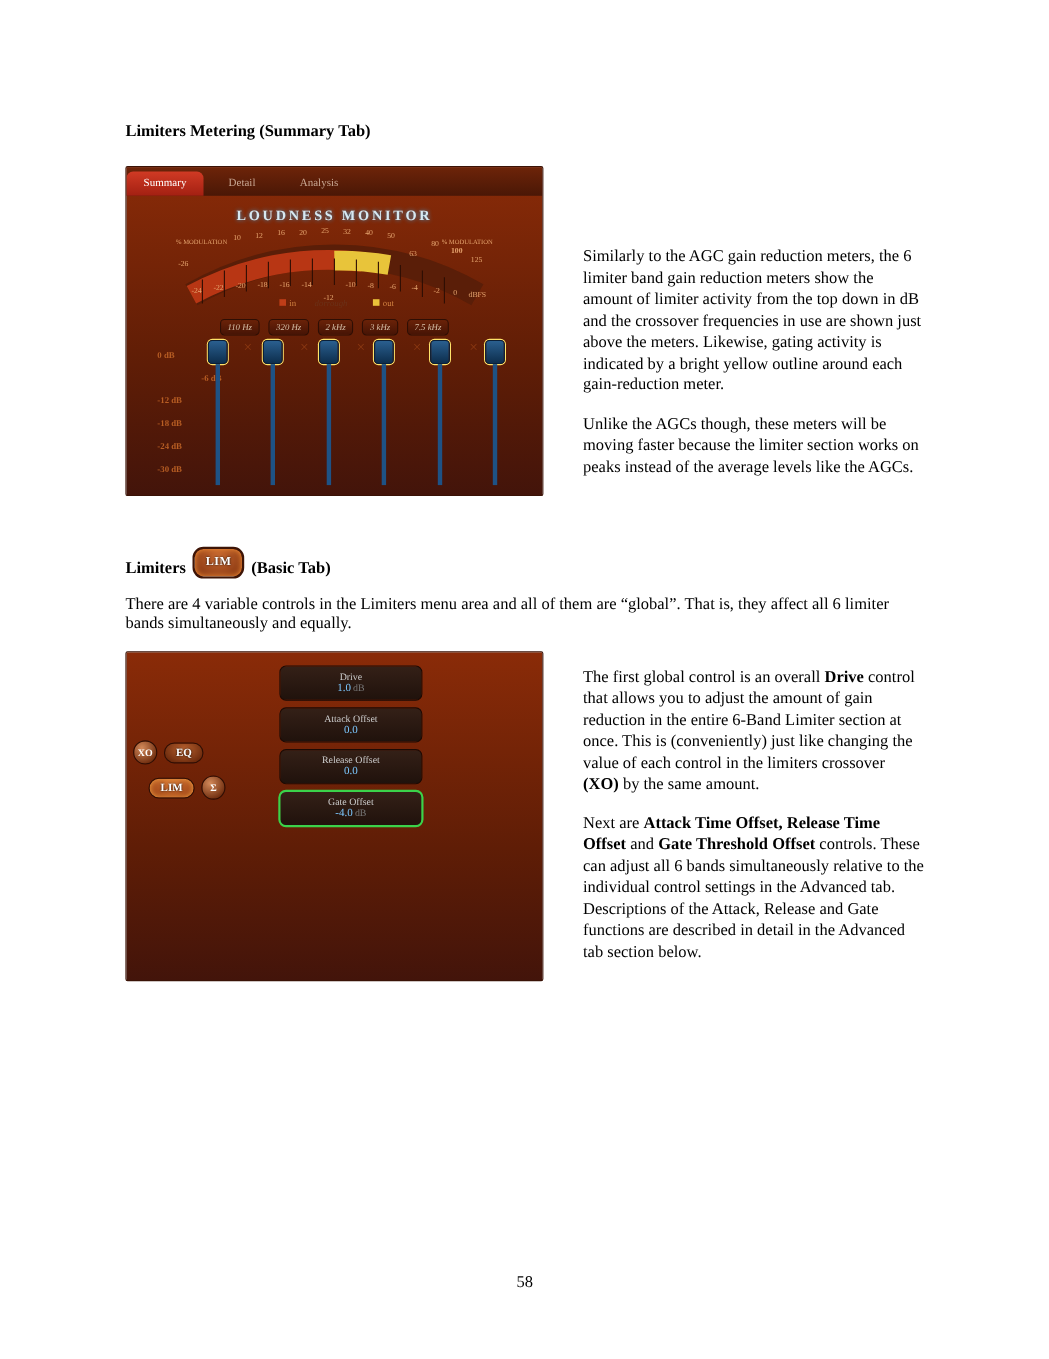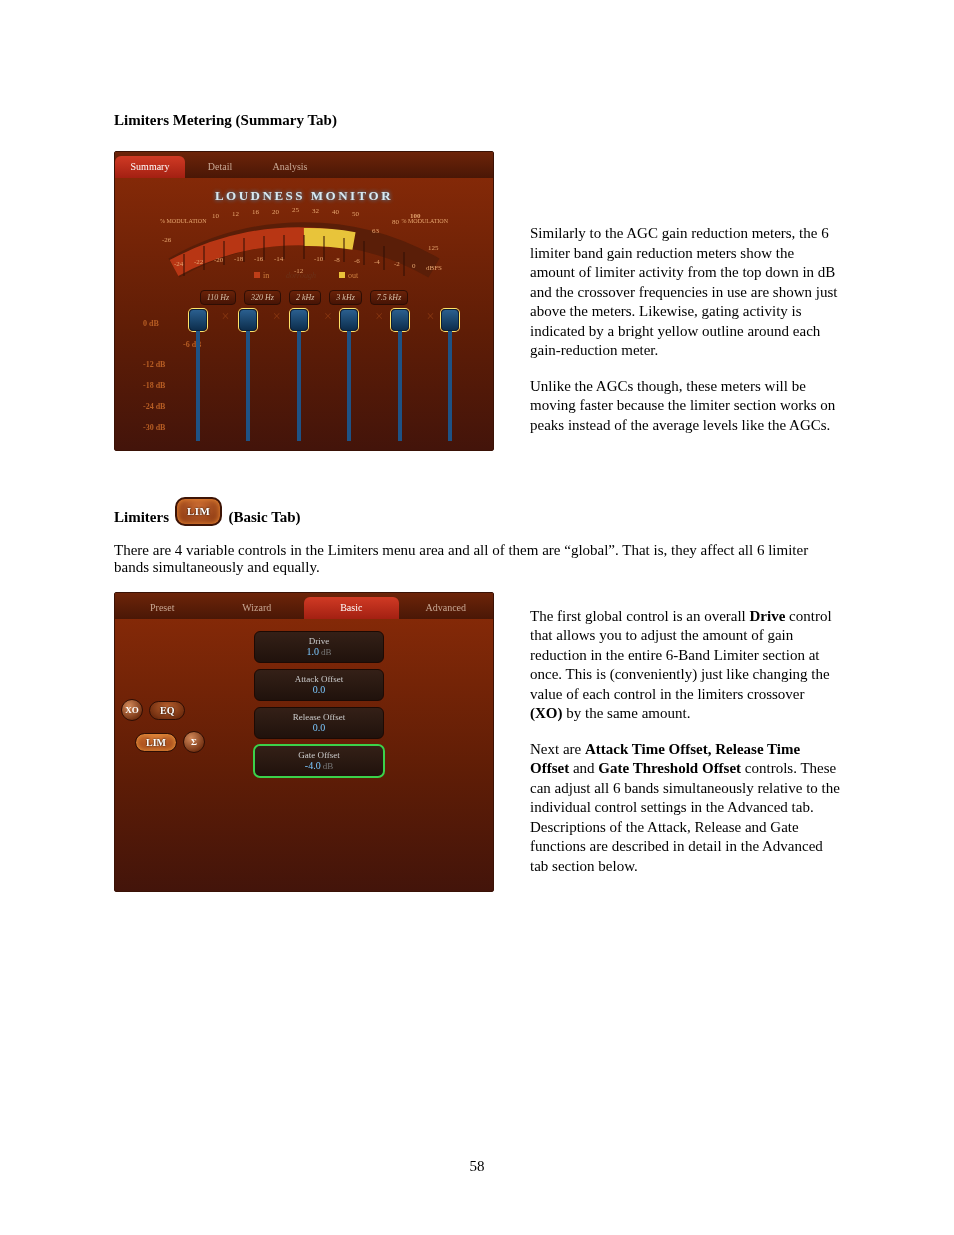--- a/index.html
+++ b/index.html
@@ -261,22 +261,22 @@
             <span class="scale-lbl" style="left:58px; top:6px;">10</span>
             <span class="scale-lbl" style="left:78px; top:4px;">12</span>
             <span class="scale-lbl" style="left:98px; top:2px;">16</span>
             <span class="scale-lbl" style="left:118px; top:2px;">20</span>
             <span class="scale-lbl" style="left:138px; top:0px;">25</span>
             <span class="scale-lbl" style="left:158px; top:1px;">32</span>
             <span class="scale-lbl" style="left:178px; top:2px;">40</span>
             <span class="scale-lbl" style="left:198px; top:4px;">50</span>
             <span class="scale-lbl" style="left:218px; top:21px;">63</span>
             <span class="scale-lbl" style="left:238px; top:12px;">80</span>
-            <span class="scale-lbl" style="left:256px; top:6px;font-weight:bold;">100</span>
-            <span class="scale-lbl" style="left:274px; top:38px;">125</span>
+            <span class="scale-lbl" style="left:256px; top:18px;font-weight:bold;">100</span>
+            <span class="scale-lbl" style="left:274px; top:26px;">125</span>
 
             <span class="scale-lbl" style="left:20px; bottom:18px;">-24</span>
             <span class="scale-lbl" style="left:40px; bottom:20px;">-22</span>
             <span class="scale-lbl" style="left:60px; bottom:22px;">-20</span>
             <span class="scale-lbl" style="left:80px; bottom:23px;">-18</span>
             <span class="scale-lbl" style="left:100px;bottom:23px;">-16</span>
             <span class="scale-lbl" style="left:120px;bottom:23px;">-14</span>
             <span class="scale-lbl" style="left:140px;bottom:11px;">-12</span>
             <span class="scale-lbl" style="left:160px;bottom:23px;">-10</span>
             <span class="scale-lbl" style="left:180px;bottom:22px;">-8</span>
@@ -354,26 +354,20 @@
     <strong>(Basic Tab)</strong>
   </div>
 
   <p>There are 4 variable controls in the Limiters menu area and all of them are “global”. That is, they affect all 6 limiter bands simultaneously and equally.</p>
 
   <div class="cols" style="margin-top:6px;">
     <div class="left-col">
       <figure style="margin:0;">
 
         <div class="app-panel-2">
-          <div class="tabs2">
-            <div class="tab">Preset</div>
-            <div class="tab">Wizard</div>
-            <div class="tab active">Basic</div>
-            <div class="tab">Advanced</div>
-          </div>
           <div class="p2-body">
             <div class="side-nav">
               <div class="side-row">
                 <span class="circ-btn">XO</span>
                 <span class="pill">EQ</span>
               </div>
               <div class="side-row" style="margin-left:14px;">
                 <span class="pill active">LIM</span>
                 <span class="circ-btn">Σ</span>
               </div>

